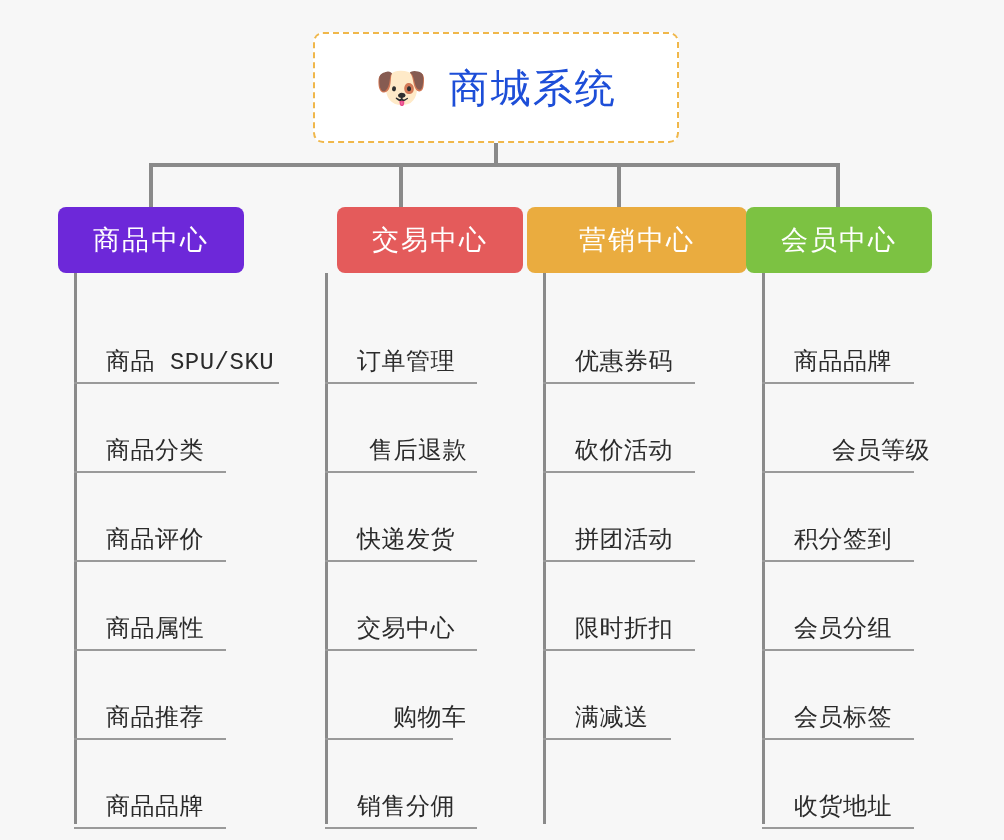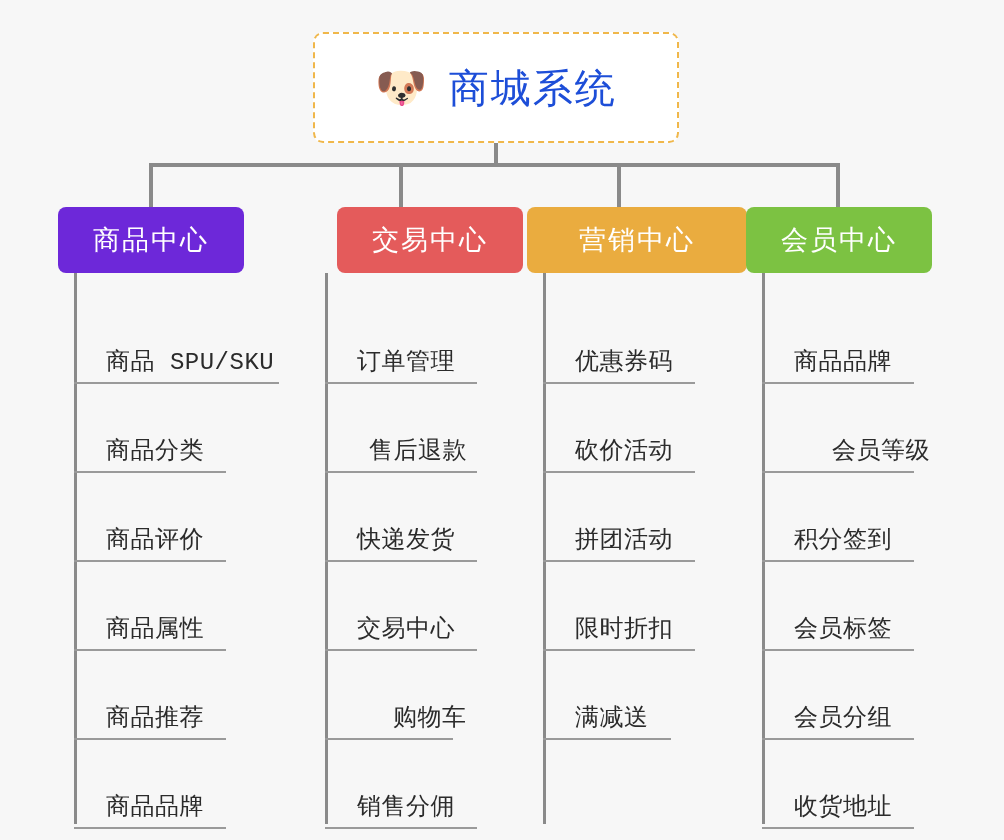--- a/index.html
+++ b/index.html
@@ -270,27 +270,27 @@
       </div>
       <div class="leaf-item">
         <span class="leaf-label" style="color: rgb(43, 43, 43); margin-left: 38px;">会员等级</span>
         <span class="leaf-underline" style="width: 152px;"></span>
       </div>
       <div class="leaf-item">
         <span class="leaf-label" style="color: rgb(43, 43, 43);">积分签到</span>
         <span class="leaf-underline" style="width: 152px;"></span>
       </div>
       <div class="leaf-item">
+        <span class="leaf-label" style="color: rgb(43, 43, 43);">会员分组</span>
+        <span class="leaf-underline" style="width: 152px;"></span>
+      </div>
+      <div class="leaf-item">
         <span class="leaf-label" style="color: rgb(43, 43, 43);">会员标签</span>
         <span class="leaf-underline" style="width: 152px;"></span>
       </div>
       <div class="leaf-item">
-        <span class="leaf-label" style="color: rgb(43, 43, 43);">会员分组</span>
-        <span class="leaf-underline" style="width: 152px;"></span>
-      </div>
-      <div class="leaf-item">
         <span class="leaf-label" style="color: rgb(43, 43, 43);">收货地址</span>
         <span class="leaf-underline" style="width: 152px;"></span>
       </div>
     </div>
   </div>
 
 </div>
 
 </body></html>

